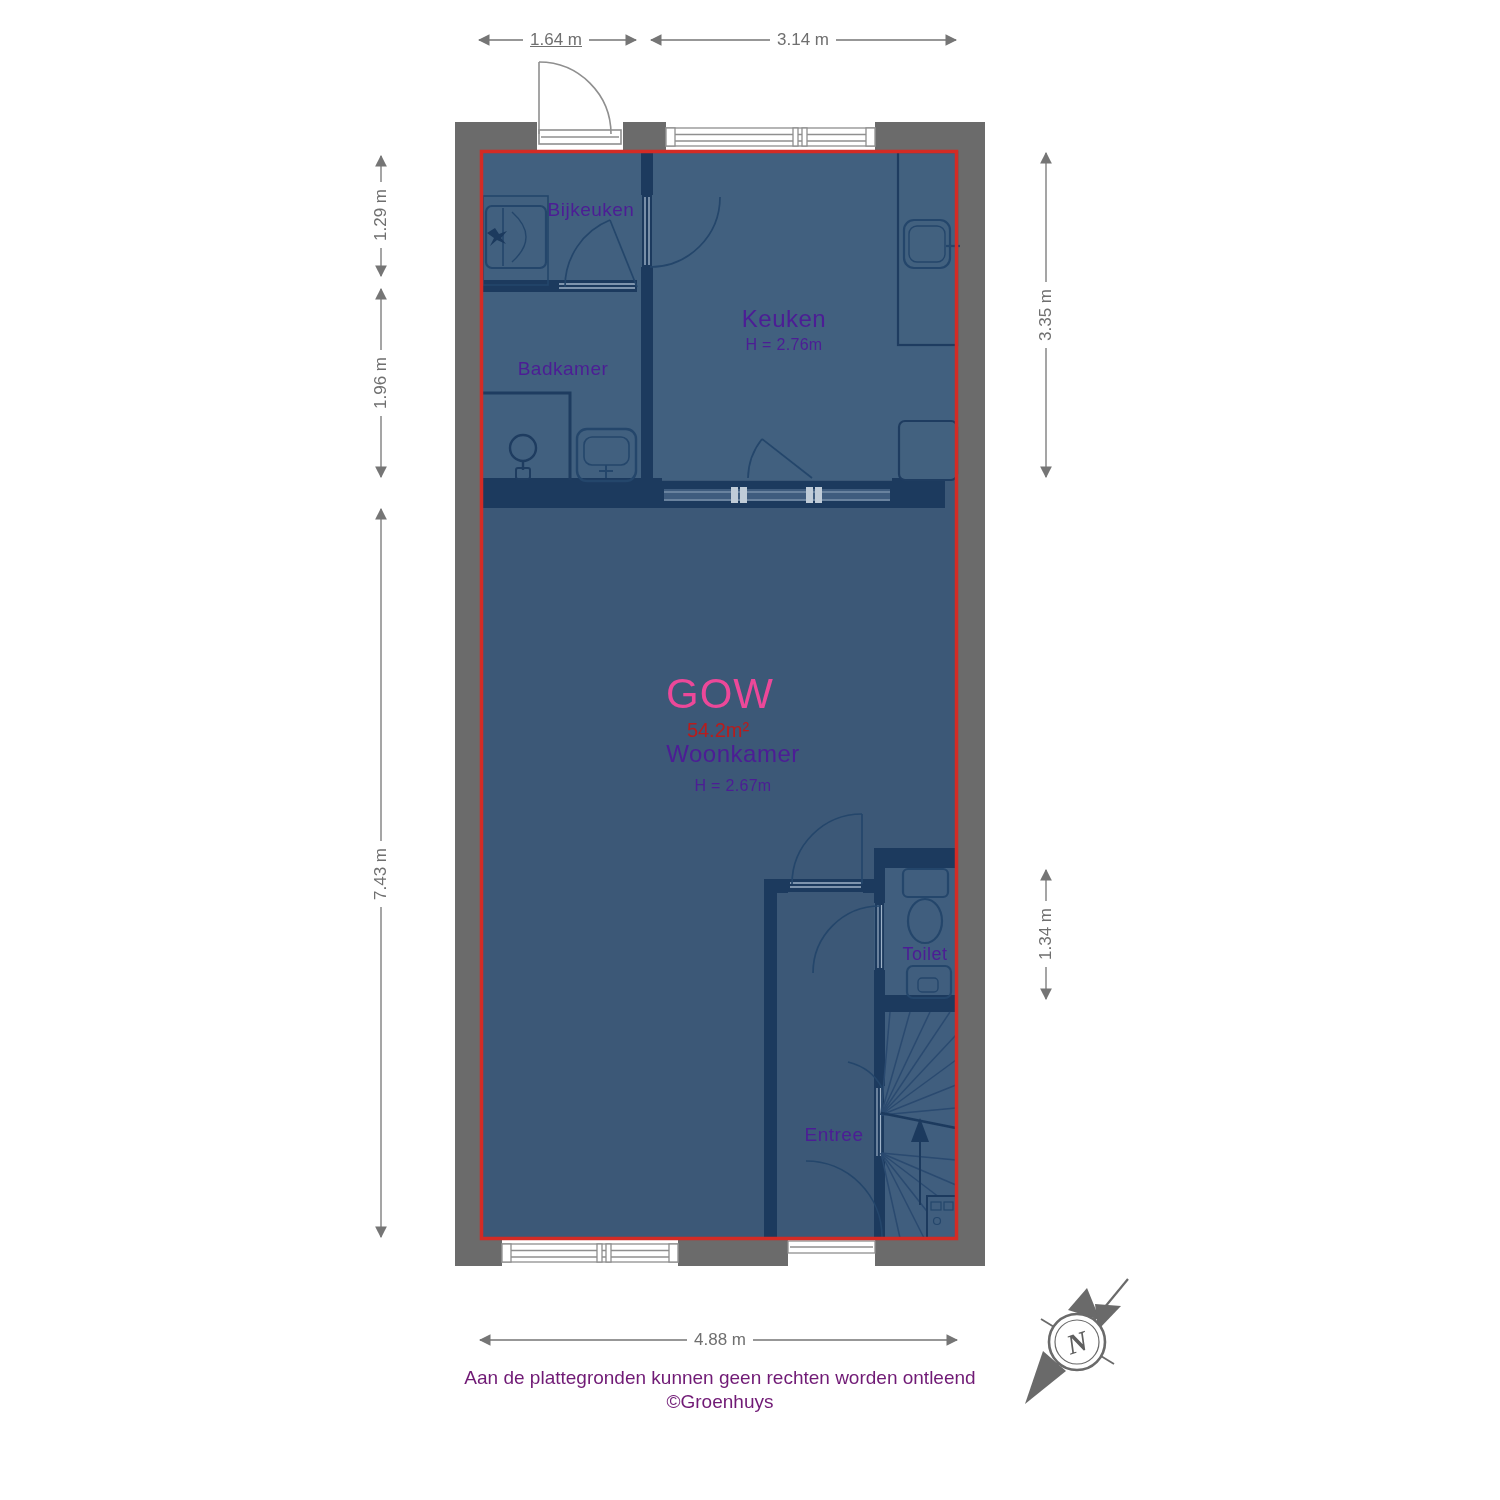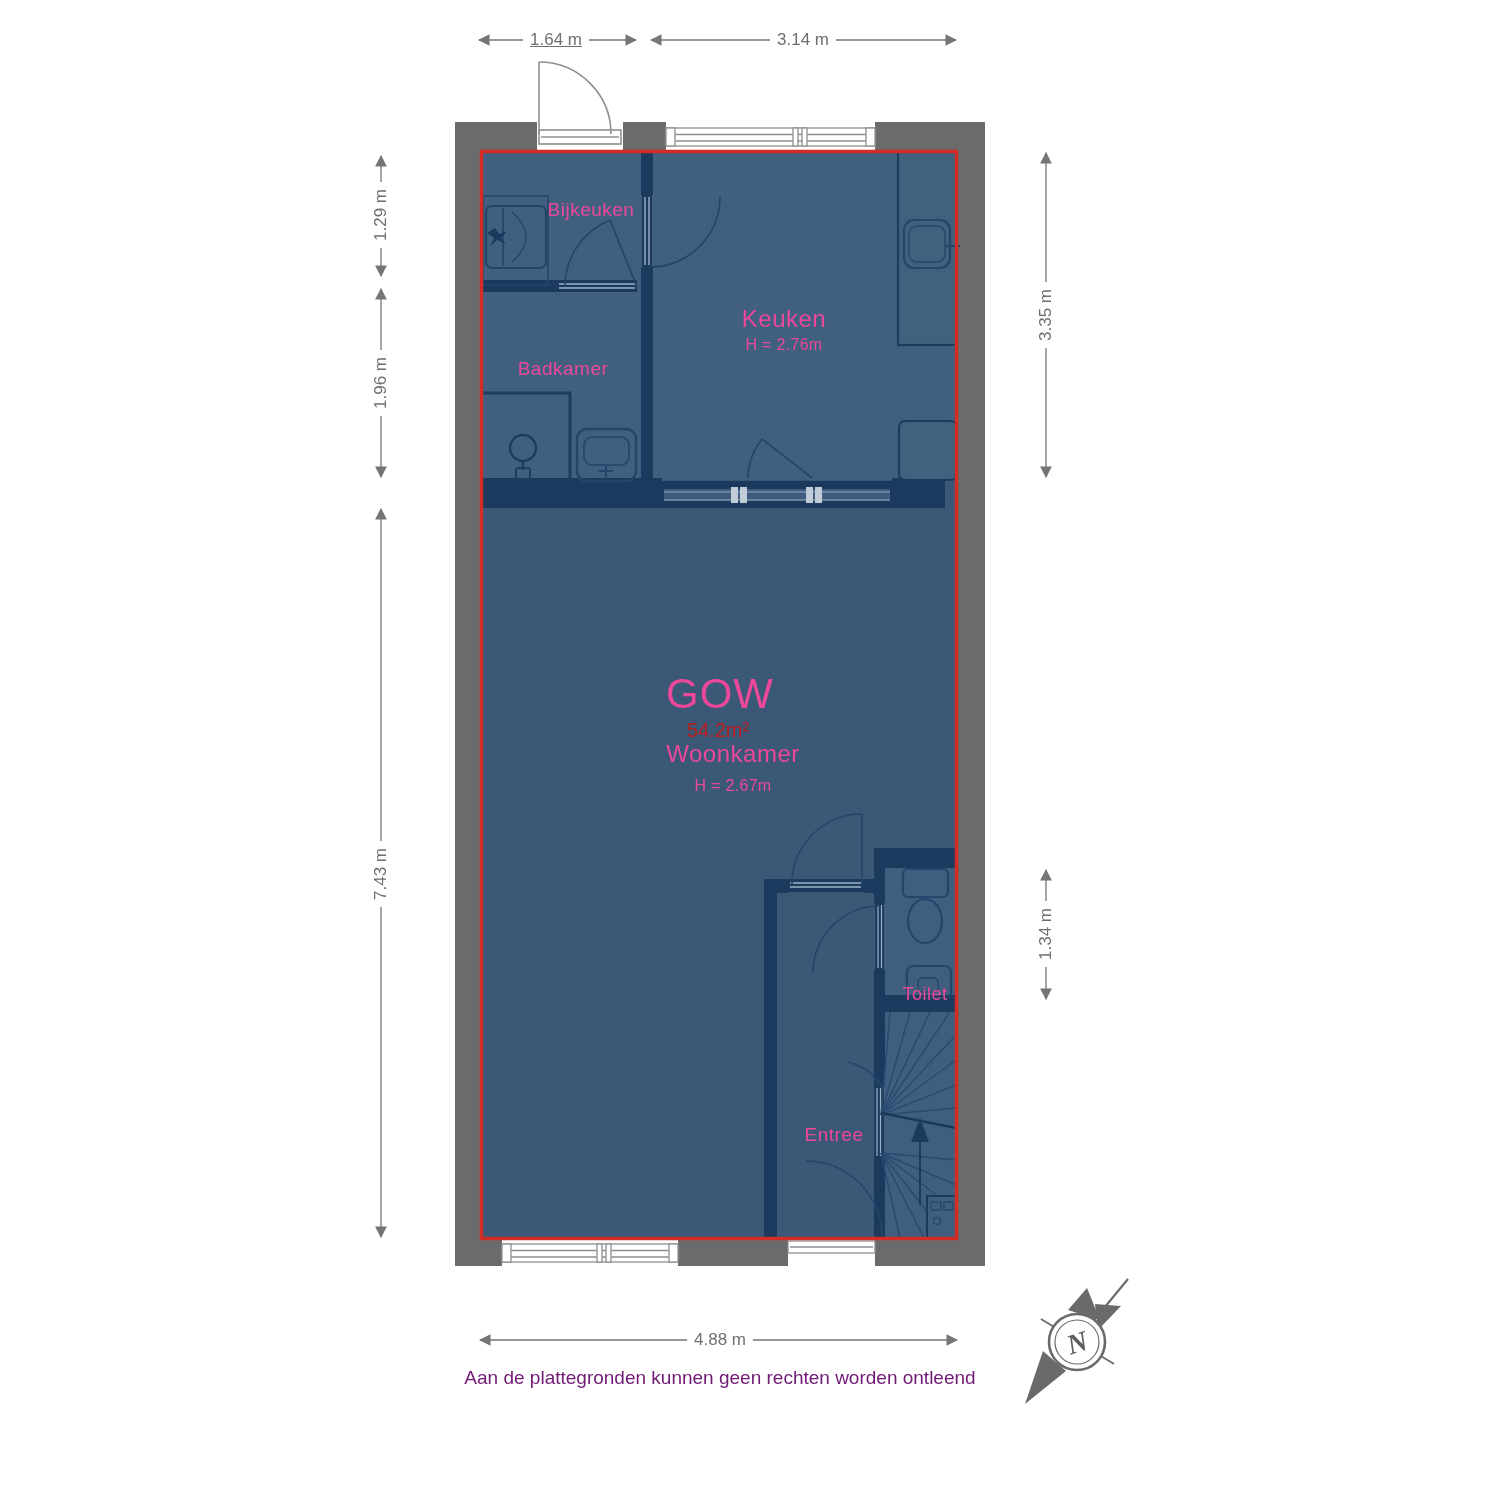--- a/index.html
+++ b/index.html
@@ -2,21 +2,21 @@
 <html><head>
 <meta charset="utf-8">
 <style>
   html,body { margin:0; padding:0; background:#ffffff; }
   #canvas {
     position:relative; width:1500px; height:1500px; background:#ffffff;
     font-family:"Liberation Sans", sans-serif; overflow:hidden;
   }
   #plan-svg { position:absolute; left:0; top:0; }
   .lbl {
-    position:absolute; color:#ec4899; white-space:nowrap;
+    position:absolute; color:#4c1d95; white-space:nowrap;
     transform:translate(-50%,-50%); letter-spacing:0.5px;
   }
   .lbl.big { font-size:24px; }
   .lbl.mid { font-size:19px; }
   .lbl.sml { font-size:18px; }
   .lbl.h   { font-size:16px; letter-spacing:0.3px; }
   .gow-code { position:absolute; color:#ec4899; font-size:42px; transform:translate(-50%,-50%); letter-spacing:1px; }
   .gow-area { position:absolute; color:#b91c1c; font-size:20px; transform:translate(-50%,-50%); }
   .dim {
     position:absolute; color:#6f6f6f; font-size:17px; background:#ffffff;
@@ -245,29 +245,30 @@
 </svg>
 
   <div class="lbl mid" style="left:591px; top:210px;">Bijkeuken</div>
   <div class="lbl mid" style="left:563px; top:369px;">Badkamer</div>
   <div class="lbl big" style="left:784px; top:319px;">Keuken</div>
   <div class="lbl h" style="left:784px; top:345px;">H = 2.76m</div>
   <div class="gow-code" style="left:720px; top:694px;">GOW</div>
   <div class="gow-area" style="left:718px; top:730px;">54.2m²</div>
   <div class="lbl big" style="left:733px; top:754px;">Woonkamer</div>
   <div class="lbl h" style="left:733px; top:786px;">H = 2.67m</div>
-  <div class="lbl sml" style="left:925px; top:954px;margin-top:40px;">Toilet</div>
+  <div class="lbl sml" style="left:925px; top:954px;">Toilet</div>
   <div class="lbl mid" style="left:834px; top:1135px;">Entree</div>
 
   <div class="dim" style="left:556px; top:40px;text-decoration:underline;">1.64 m</div>
   <div class="dim" style="left:803px; top:40px;">3.14 m</div>
   <div class="dim v" style="left:381px; top:215px;">1.29 m</div>
   <div class="dim v" style="left:381px; top:383px;">1.96 m</div>
   <div class="dim v" style="left:381px; top:874px;">7.43 m</div>
   <div class="dim v" style="left:1046px; top:315px;">3.35 m</div>
   <div class="dim v" style="left:1046px; top:934px;">1.34 m</div>
   <div class="dim" style="left:720px; top:1340px;">4.88 m</div>
 
   <div class="footer">
     <div>Aan de plattegronden kunnen geen rechten worden ontleend</div>
+    <div>©Groenhuys</div>
   </div>
 
 </div>
 
 </body></html>

